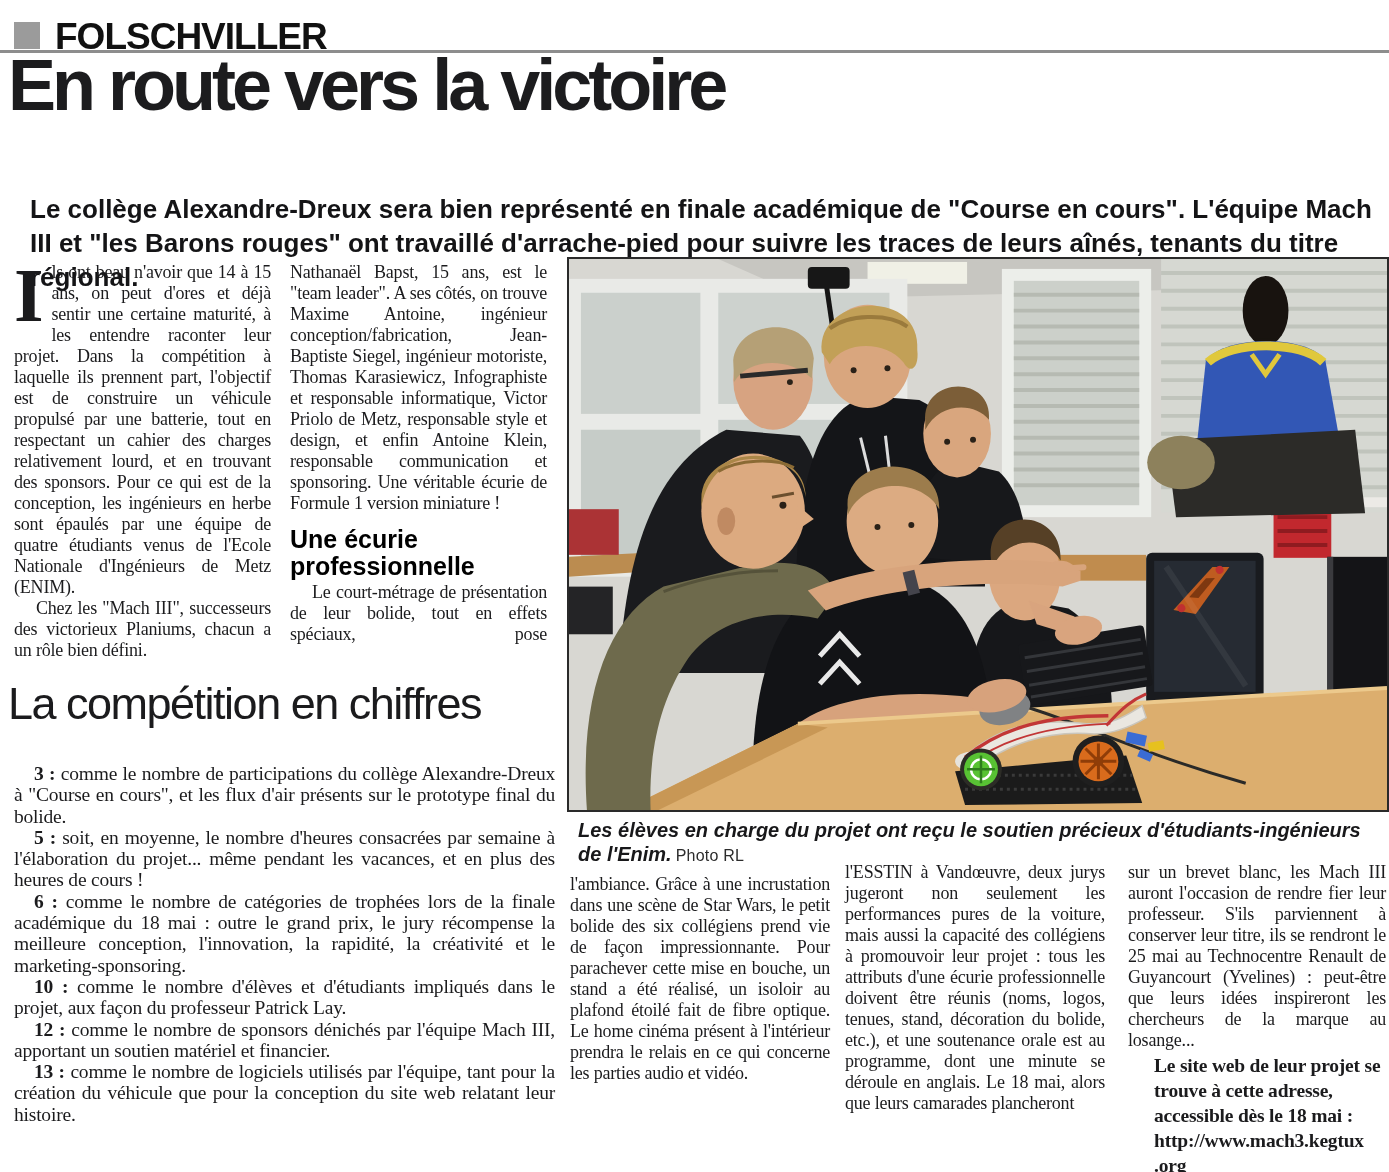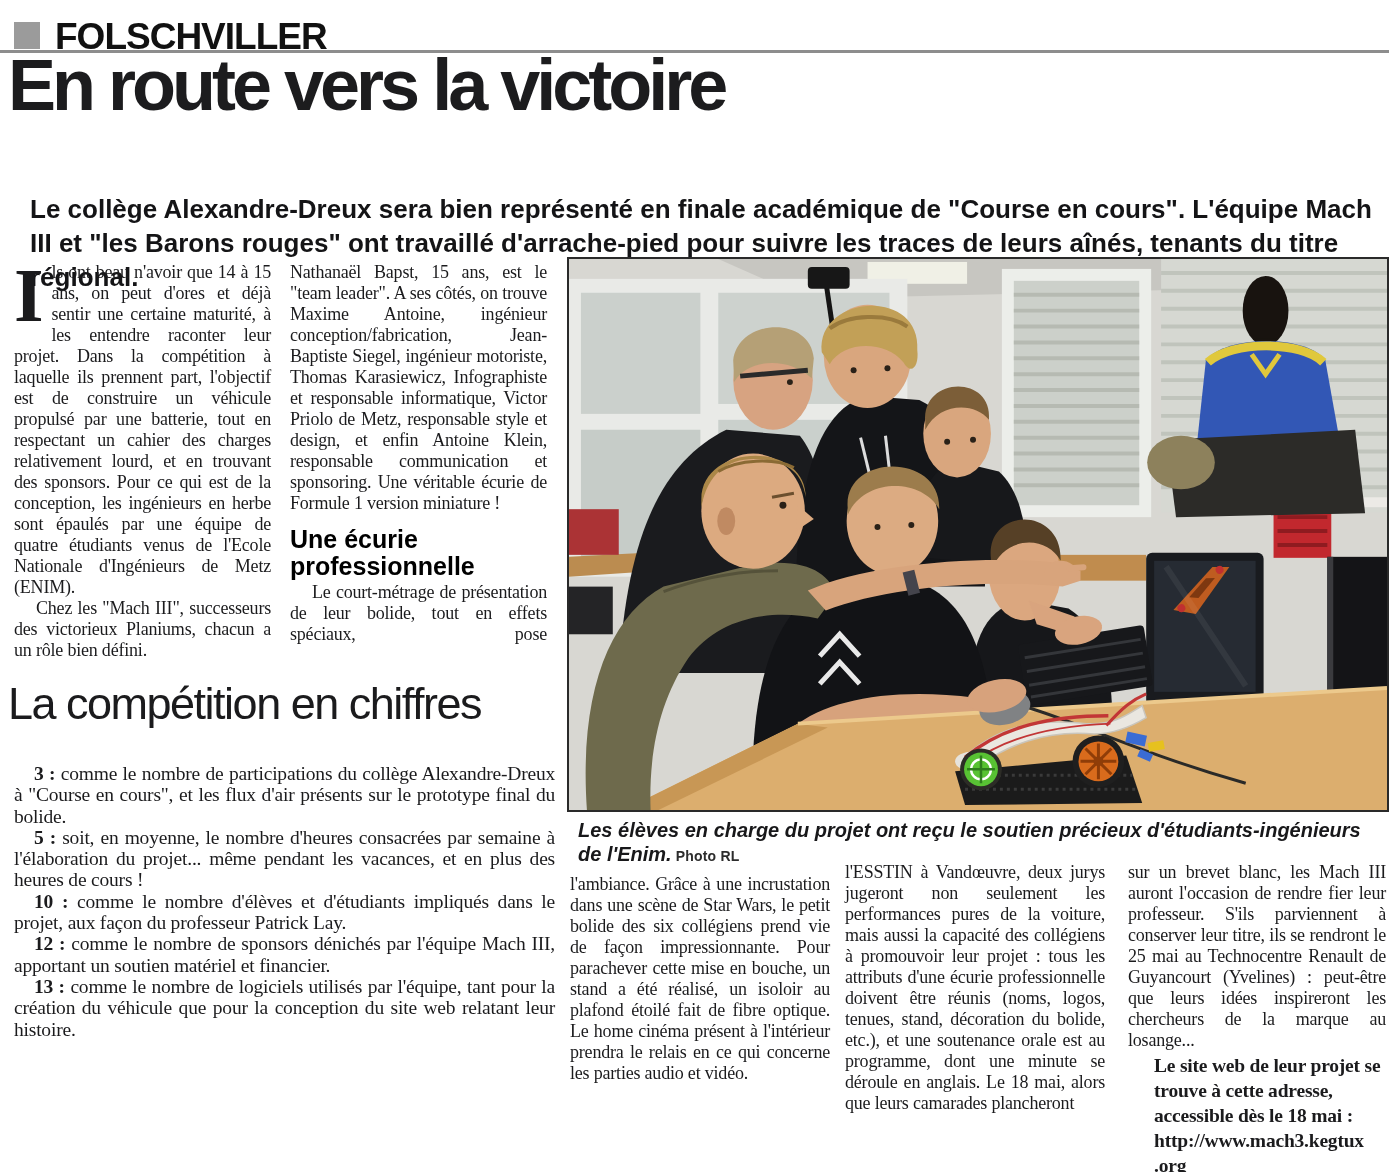--- a/index.html
+++ b/index.html
@@ -32,21 +32,21 @@
   .chiffres{position:absolute;left:14px;top:763px;width:541px;font-size:19.5px;line-height:21.3px;}
   .chif{margin:0;text-align:justify;text-indent:20px;letter-spacing:-0.2px;}
   .num{font-weight:bold;}
   
   .photo{position:absolute;left:567px;top:257px;width:822px;height:555px;margin:0;
          border:2px solid #2a2a2a;box-sizing:border-box;background:#d8d7d2;}
   .photo svg{display:block;width:100%;height:100%;}
   .caption{position:absolute;left:578px;top:818px;width:808px;margin:0;
            font-family:"Liberation Sans",sans-serif;font-weight:bold;font-style:italic;
            font-size:20px;line-height:24px;color:#18181a;}
-  .credit{font-weight:700;font-style:normal;font-size:14px;letter-spacing:0.2px;color:#2c2c2c;margin-left:4px;}
+  .credit{font-weight:400;font-style:normal;font-size:16px;letter-spacing:0.2px;color:#2c2c2c;margin-left:4px;}
   
   .bcol{position:absolute;top:862px;width:260px;font-size:18px;line-height:21px;}
   .b1{left:570px;margin-top:12px;}
   .b2{left:845px;}
   .b3{left:1128px;width:258px;}
   .webnote{margin:2px 0 0 0;padding-left:26px;font-weight:bold;font-size:19.5px;line-height:25px;
            text-align:left;letter-spacing:-0.2px;}
 </style>
 </head>
 <body>
@@ -70,20 +70,21 @@
     <p class="p">Nathanaël Bapst, 15 ans, est le "team leader". A ses côtés, on trouve Maxime Antoine, ingénieur conception/fabrication, Jean-Baptiste Siegel, ingénieur motoriste, Thomas Karasiewicz, Infographiste et responsable informatique, Victor Priolo de Metz, responsable style et design, et enfin Antoine Klein, responsable communication et sponsoring. Une véritable écurie de Formule 1 version miniature !</p>
     <h3 class="subhead">Une écurie professionnelle</h3>
     <p class="p indent force-just">Le court-métrage de présentation de leur bolide, tout en effets spéciaux, pose</p>
   </div>
 
   <h2 class="chiffres-head">La compétition en chiffres</h2>
 
   <div class="chiffres">
     <p class="chif"><span class="num">3 :</span> <span>comme le nombre de participations du collège Alexandre-Dreux à "Course en cours", et les flux d'air présents sur le prototype final du bolide.</span></p>
     <p class="chif"><span class="num">5 :</span> <span>soit, en moyenne, le nombre d'heures consacrées par semaine à l'élaboration du projet... même pendant les vacances, et en plus des heures de cours !</span></p>
+    <p class="chif"><span class="num">6 :</span> <span>comme le nombre de catégories de trophées lors de la finale académique du 18 mai : outre le grand prix, le jury récompense la meilleure conception, l'innovation, la rapidité, la créativité et le marketing-sponsoring.</span></p>
     <p class="chif"><span class="num">10 :</span> <span>comme le nombre d'élèves et d'étudiants impliqués dans le projet, aux façon du professeur Patrick Lay.</span></p>
     <p class="chif"><span class="num">12 :</span> <span>comme le nombre de sponsors dénichés par l'équipe Mach III, apportant un soutien matériel et financier.</span></p>
     <p class="chif"><span class="num">13 :</span> <span>comme le nombre de logiciels utilisés par l'équipe, tant pour la création du véhicule que pour la conception du site web relatant leur histoire.</span></p>
   </div>
 
   <figure class="photo">
     <svg viewBox="0 0 822 555" preserveAspectRatio="none">
 
       <rect x="0" y="0" width="822" height="555" fill="#d8d7d2"></rect>
 

